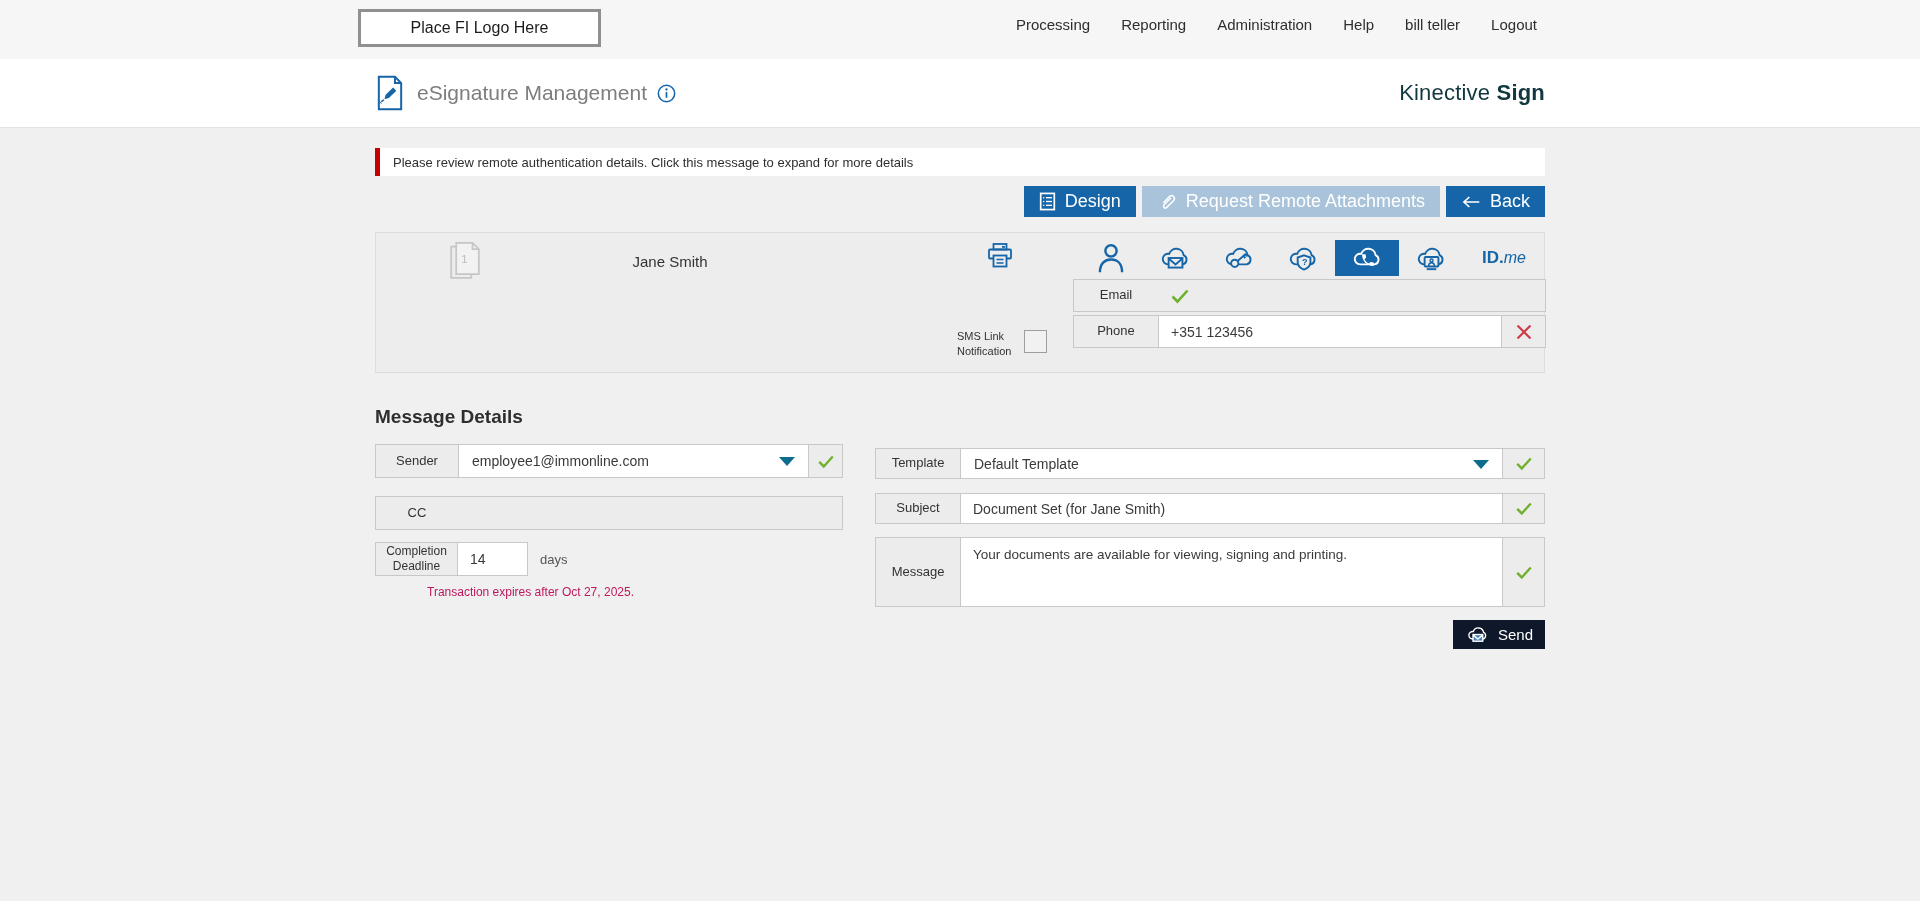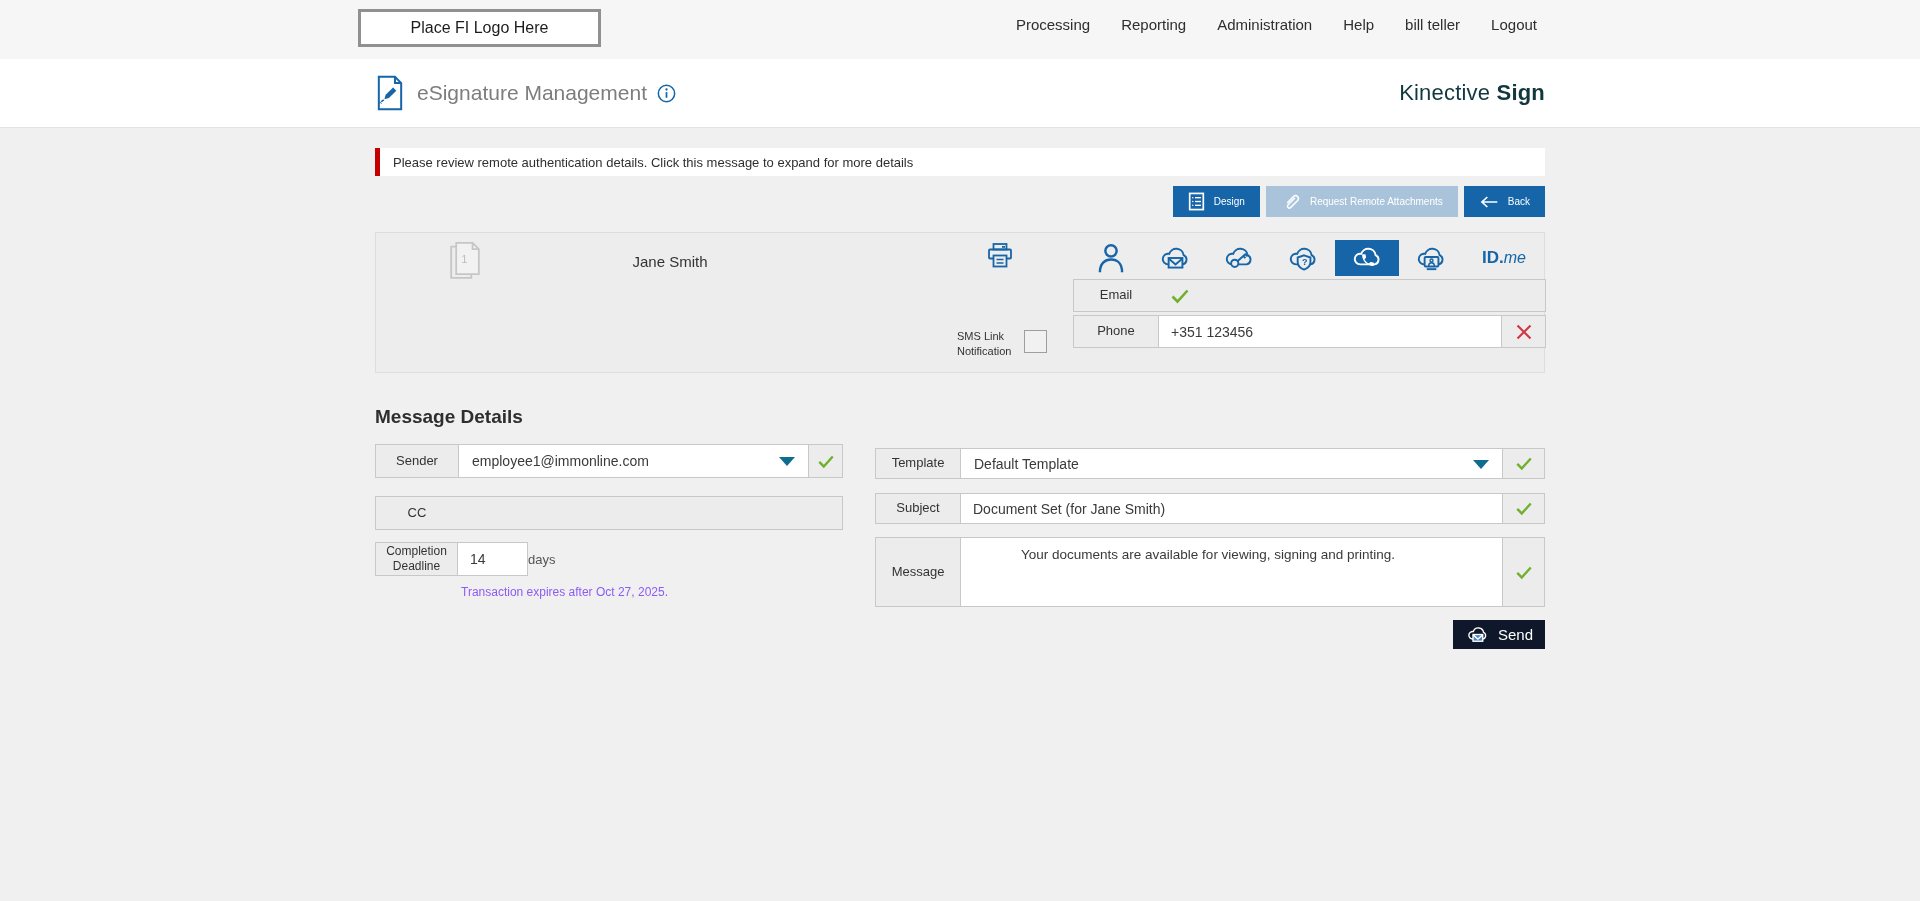--- a/index.html
+++ b/index.html
@@ -14,21 +14,21 @@
   .header { position:absolute; left:0; top:59px; width:1920px; height:69px; background:#fff;
     border-bottom:1px solid #e3e3e3; }
   .header-inner { height:100%; padding:0 375px; display:flex; align-items:center; }
   .title { font-size:21px; color:#7d7d7d; margin:0 10px 0 12px; }
   .brand { margin-left:auto; font-size:22px; color:#12383f; letter-spacing:.2px; }
   .brand b { font-weight:700; }
   .main { position:absolute; left:375px; top:128px; width:1170px; }
   .alert { margin-top:20px; height:28px; background:#fff; border-left:5px solid #c40000;
     display:flex; align-items:center; padding-left:13px; font-size:13px; color:#2f2f2f; cursor:pointer; }
   .actions { margin-top:10px; height:31px; display:flex; justify-content:flex-end; gap:6px; }
-  .btn { display:flex; align-items:center; gap:9px; padding:0 15px; font-size:10px; color:#fff;
+  .btn { display:flex; align-items:center; gap:9px; padding:0 15px; font-size:18px; color:#fff;
     background:#1565a8; cursor:pointer; border:none; }
   .btn.disabled { background:#a9c4da; cursor:default; }
   .card { position:relative; margin-top:15px; height:141px; background:#ededed; border:1px solid #dddddd; }
   .doc-icon { position:absolute; left:70px; top:6px; }
   .recipient-name { position:absolute; left:214px; top:20px; width:160px; text-align:center;
     font-size:15px; color:#333; }
   .printer { position:absolute; left:610px; top:9px; cursor:pointer; }
   .authrow { position:absolute; left:703px; top:7px; width:466px; height:36px; display:flex; }
   .auth-cell { width:64px; height:36px; display:flex; align-items:center; justify-content:center; cursor:pointer; }
   .auth-cell.selected { background:#1565a8; }
@@ -59,30 +59,30 @@
   .leftcol { width:468px; }
   .leftcol .fgroup { height:34px; }
   .leftcol .flabel { width:82px; }
   .leftcol .fvalue { flex:1; }
   .leftcol .ficon { width:33px; }
   .cc-group { margin-top:18px; }
   .deadline-row { margin-top:12px; display:flex; align-items:center; }
   .deadline-group { width:153px; height:34px; }
   .deadline-group .fvalue { width:70px; flex:none; border-right:none; }
   .deadline-group .flabel { font-size:12px; }
-  .days { margin-left:0; font-size:13px; color:#555; }
-  .expiry { margin-top:9px; margin-left:86px; font-size:12px; color:#8b5cf6; }
+  .days { margin-left:12px; font-size:13px; color:#555; }
+  .expiry { margin-top:9px; margin-left:52px; font-size:12px; color:#be185d; }
   .rightcol { position:absolute; left:500px; top:4px; width:670px; }
   .rightcol .fgroup { height:31px; }
   .rightcol .flabel { width:84px; }
   .rightcol .fvalue { flex:1; }
   .rightcol .ficon { width:41px; }
   .subject-group { margin-top:14px; }
   .message-group { margin-top:13px; height:70px !important; }
-  .message-group .fvalue { align-items:flex-start;padding-left:48px; }
+  .message-group .fvalue { align-items:flex-start; }
   .send-row { margin-top:13px; display:flex; justify-content:flex-end; }
   .send-btn { background:#0f172a; height:29px; padding:0 12px; font-size:15px; gap:8px; }
   .arrow-down { position:absolute; right:13px; top:50%; margin-top:-4px; width:0; height:0;
     border-left:8px solid transparent; border-right:8px solid transparent; border-top:9px solid #0e6c8d; }
   .select-text { font-size:14px; color:#3a3a3a; padding-left:13px; }
   svg { display:block; }
 </style>
 </head>
 <body>
 

